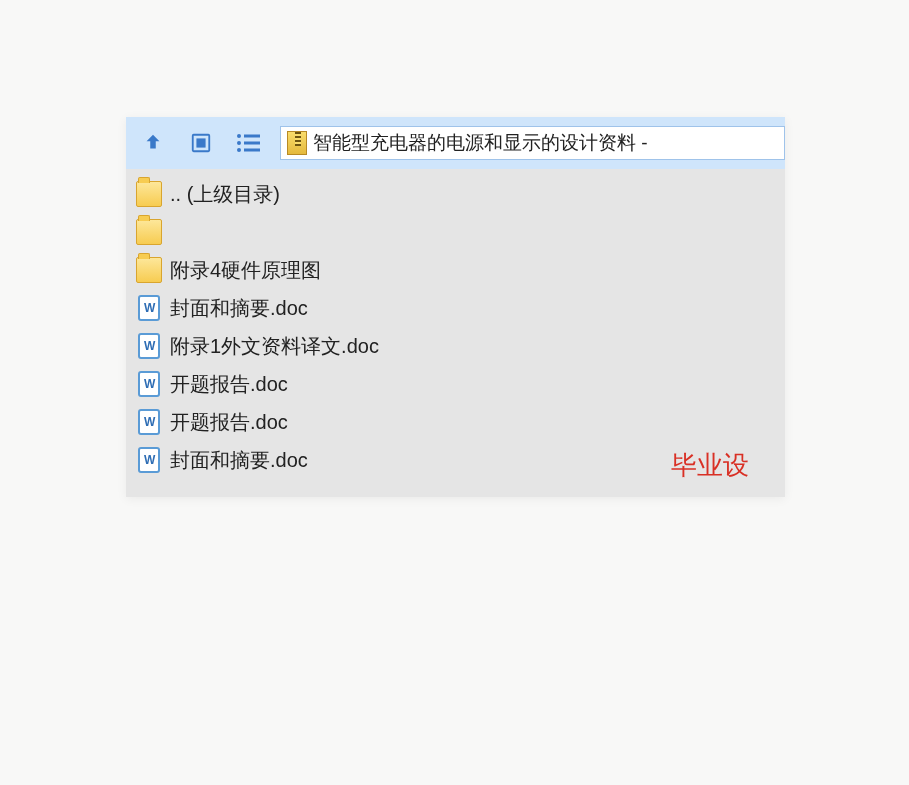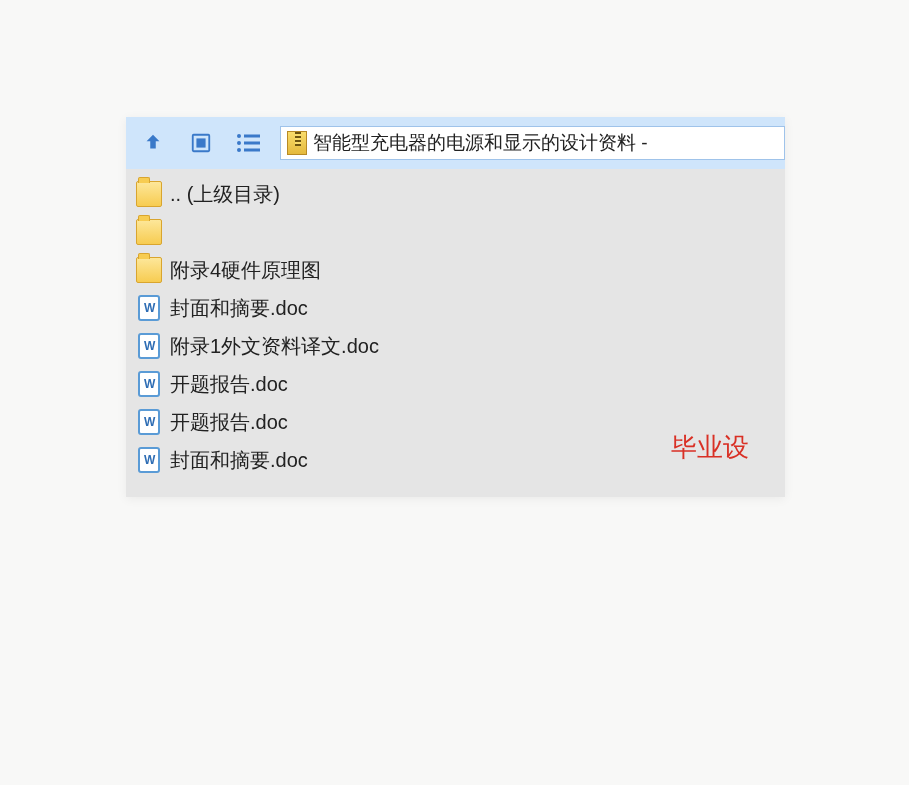--- a/index.html
+++ b/index.html
@@ -125,21 +125,21 @@
       font-size: 12px;
       position: absolute;
       top: 4px;
       left: 4px;
     }
     .fname { color: #222; font-size: 20px; }
 
     .watermark {
       position: absolute;
       right: 36px;
-      bottom: 32px;
+      bottom: 14px;
       color: #d93025;
       font-size: 26px;
       pointer-events: none;
     }
   </style>
 </head>
 <body>
 
 <div class="wrap">
   <div class="toolbar">

